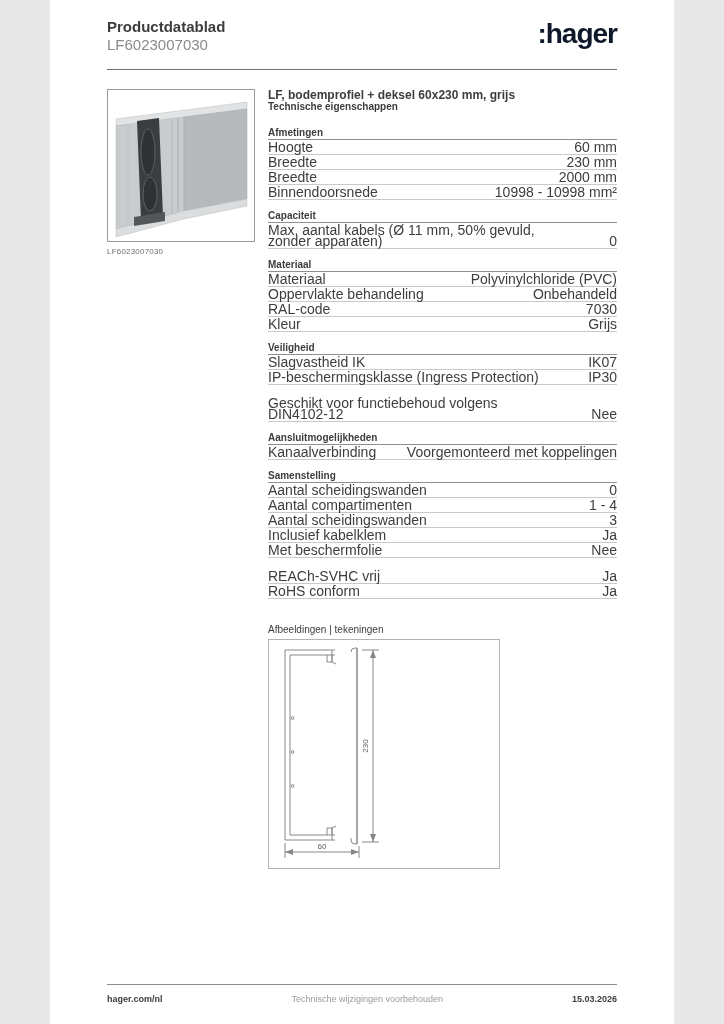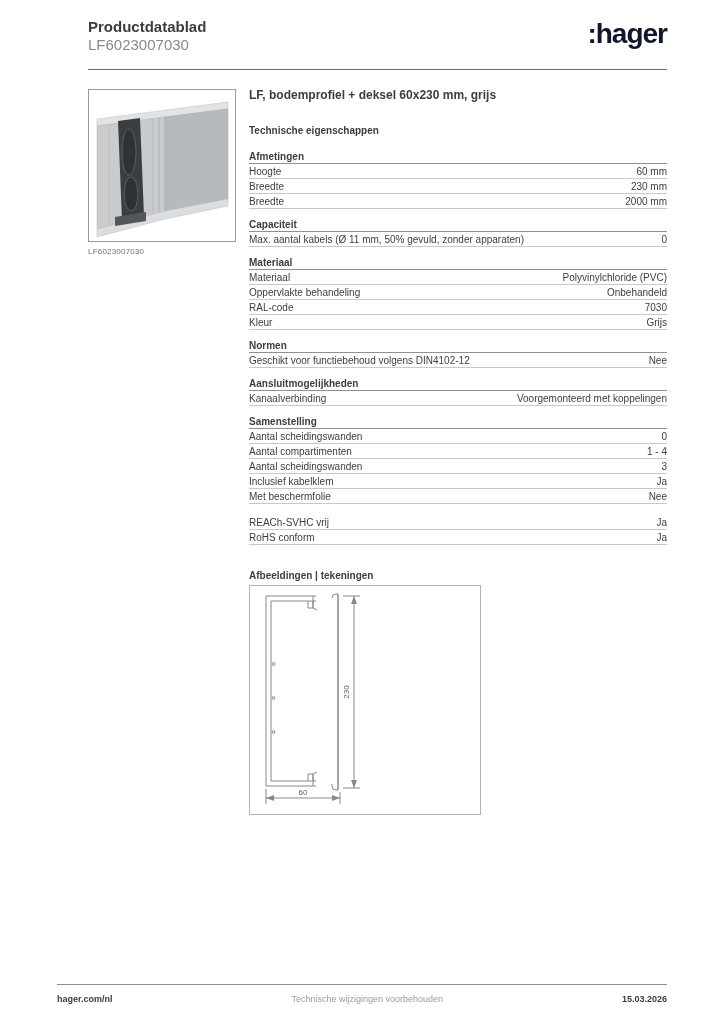--- a/index.html
+++ b/index.html
@@ -1,49 +1,49 @@
 <!DOCTYPE html>
 <html><head>
 <meta charset="utf-8">
 <style>
   * { margin:0; padding:0; box-sizing:border-box; }
   html,body { background:#e8e8e8; }
   .page {
-    width:724px; height:1024px; margin:0 auto; background:#ffffff;
+    width:624px; height:1024px; margin:0 auto; background:#ffffff;
     font-family:"Liberation Sans", sans-serif; color:#3d3d3c;
-    position:relative; padding:18px 57px 0 88px; overflow:hidden;
+    position:relative; padding:18px 57px 0 57px; overflow:hidden;
   }
   
   .header { display:flex; justify-content:space-between; align-items:flex-start;
             padding-bottom:16px; border-bottom:1px solid #6f6f6f; }
   .doc-title { font-size:15px; font-weight:bold; line-height:17px; }
   .doc-code  { font-size:15px; color:#8a8a8a; line-height:17px; margin-top:1px; }
   .logo { font-size:28px; font-weight:bold; color:#1e9cd8; line-height:28px;
           letter-spacing:-1px; margin-top:2px; }
   
   .content { display:flex; margin-top:19px; }
   .left-col { width:148px; flex:none; }
   .image-frame { width:148px; height:153px; border:1px solid #9a9a9a; background:#fff; }
   .image-frame svg { display:block; width:100%; height:100%; }
   .image-caption { font-size:8px; color:#6f6f6f; margin-top:5px; letter-spacing:0.2px; }
   .right-col { flex:1; margin-left:13px; min-width:0; }
   .product-name { font-size:12px; font-weight:bold; line-height:12px; }
-  .specs-heading { font-size:10px; font-weight:bold; line-height:11px; margin-top:24px; }
+  .specs-heading { font-size:10px; font-weight:bold; line-height:11px; }
   .spec-sections { margin-top:16px; }
   .spec-section { margin-top:11px; }
   .spec-section:first-child { margin-top:0; }
   .section-title { font-size:10px; font-weight:bold; line-height:10px;
                    padding-bottom:1px; border-bottom:1px solid #909090; }
   .spec-row { display:flex; justify-content:space-between; align-items:flex-end;
-              font-size:10px; line-height:11px; padding:2px 0 1px 0;
+              font-size:14px; line-height:11px; padding:2px 0 1px 0;
               border-bottom:1px solid #c9c9c9;gap:20px; }
   .spec-label { padding-right:10px; }
   .spec-value { text-align:right; white-space:nowrap; }
   
-  .drawings-heading { font-size:10px; font-weight:bold; line-height:11px; margin-top:25px; }
+  .drawings-heading { font-size:10px; font-weight:normal; line-height:11px; margin-top:25px; }
   .drawing-frame { width:232px; height:230px; border:1px solid #b3b3b3;
                    margin-top:4px; background:#fff; }
   .drawing-frame svg { display:block; width:100%; height:100%; }
   
   .footer { position:absolute; left:57px; right:57px; bottom:20px;
             border-top:1px solid #8c8c8c; padding-top:9px;
             display:flex; justify-content:space-between; align-items:baseline;
             font-size:9px; line-height:10px;gap:10px; }
   .footer-left  { font-weight:bold; color:#3d3d3c; text-decoration:none; }
   .footer-center{ color:#9b9b9b; }
@@ -101,20 +101,24 @@
               <span class="spec-value">60 mm</span>
             </div>
             <div class="spec-row">
               <span class="spec-label">Breedte</span>
               <span class="spec-value">230 mm</span>
             </div>
             <div class="spec-row">
               <span class="spec-label">Breedte</span>
               <span class="spec-value">2000 mm</span>
             </div>
+            <div class="spec-row">
+              <span class="spec-label">Binnendoorsnede</span>
+              <span class="spec-value">10998 - 10998 mm²</span>
+            </div>
           </section>
           <section class="spec-section">
             <div class="section-title">Capaciteit</div>
             <div class="spec-row">
               <span class="spec-label">Max. aantal kabels (Ø 11 mm, 50% gevuld, zonder apparaten)</span>
               <span class="spec-value">0</span>
             </div>
           </section>
           <section class="spec-section">
             <div class="section-title">Materiaal</div>
@@ -129,21 +133,31 @@
             <div class="spec-row">
               <span class="spec-label">RAL-code</span>
               <span class="spec-value">7030</span>
             </div>
             <div class="spec-row">
               <span class="spec-label">Kleur</span>
               <span class="spec-value">Grijs</span>
             </div>
           </section>
           <section class="spec-section">
-            <div class="section-title">Normen</div>
+            <div class="section-title">Veiligheid</div>
+            <div class="spec-row">
+              <span class="spec-label">Slagvastheid IK</span>
+              <span class="spec-value">IK07</span>
+            </div>
+            <div class="spec-row">
+              <span class="spec-label">IP-beschermingsklasse (Ingress Protection)</span>
+              <span class="spec-value">IP30</span>
+            </div>
+          </section>
+          <section class="spec-section">
             <div class="spec-row">
               <span class="spec-label">Geschikt voor functiebehoud volgens DIN4102-12</span>
               <span class="spec-value">Nee</span>
             </div>
           </section>
           <section class="spec-section">
             <div class="section-title">Aansluitmogelijkheden</div>
             <div class="spec-row">
               <span class="spec-label">Kanaalverbinding</span>
               <span class="spec-value">Voorgemonteerd met koppelingen</span>

